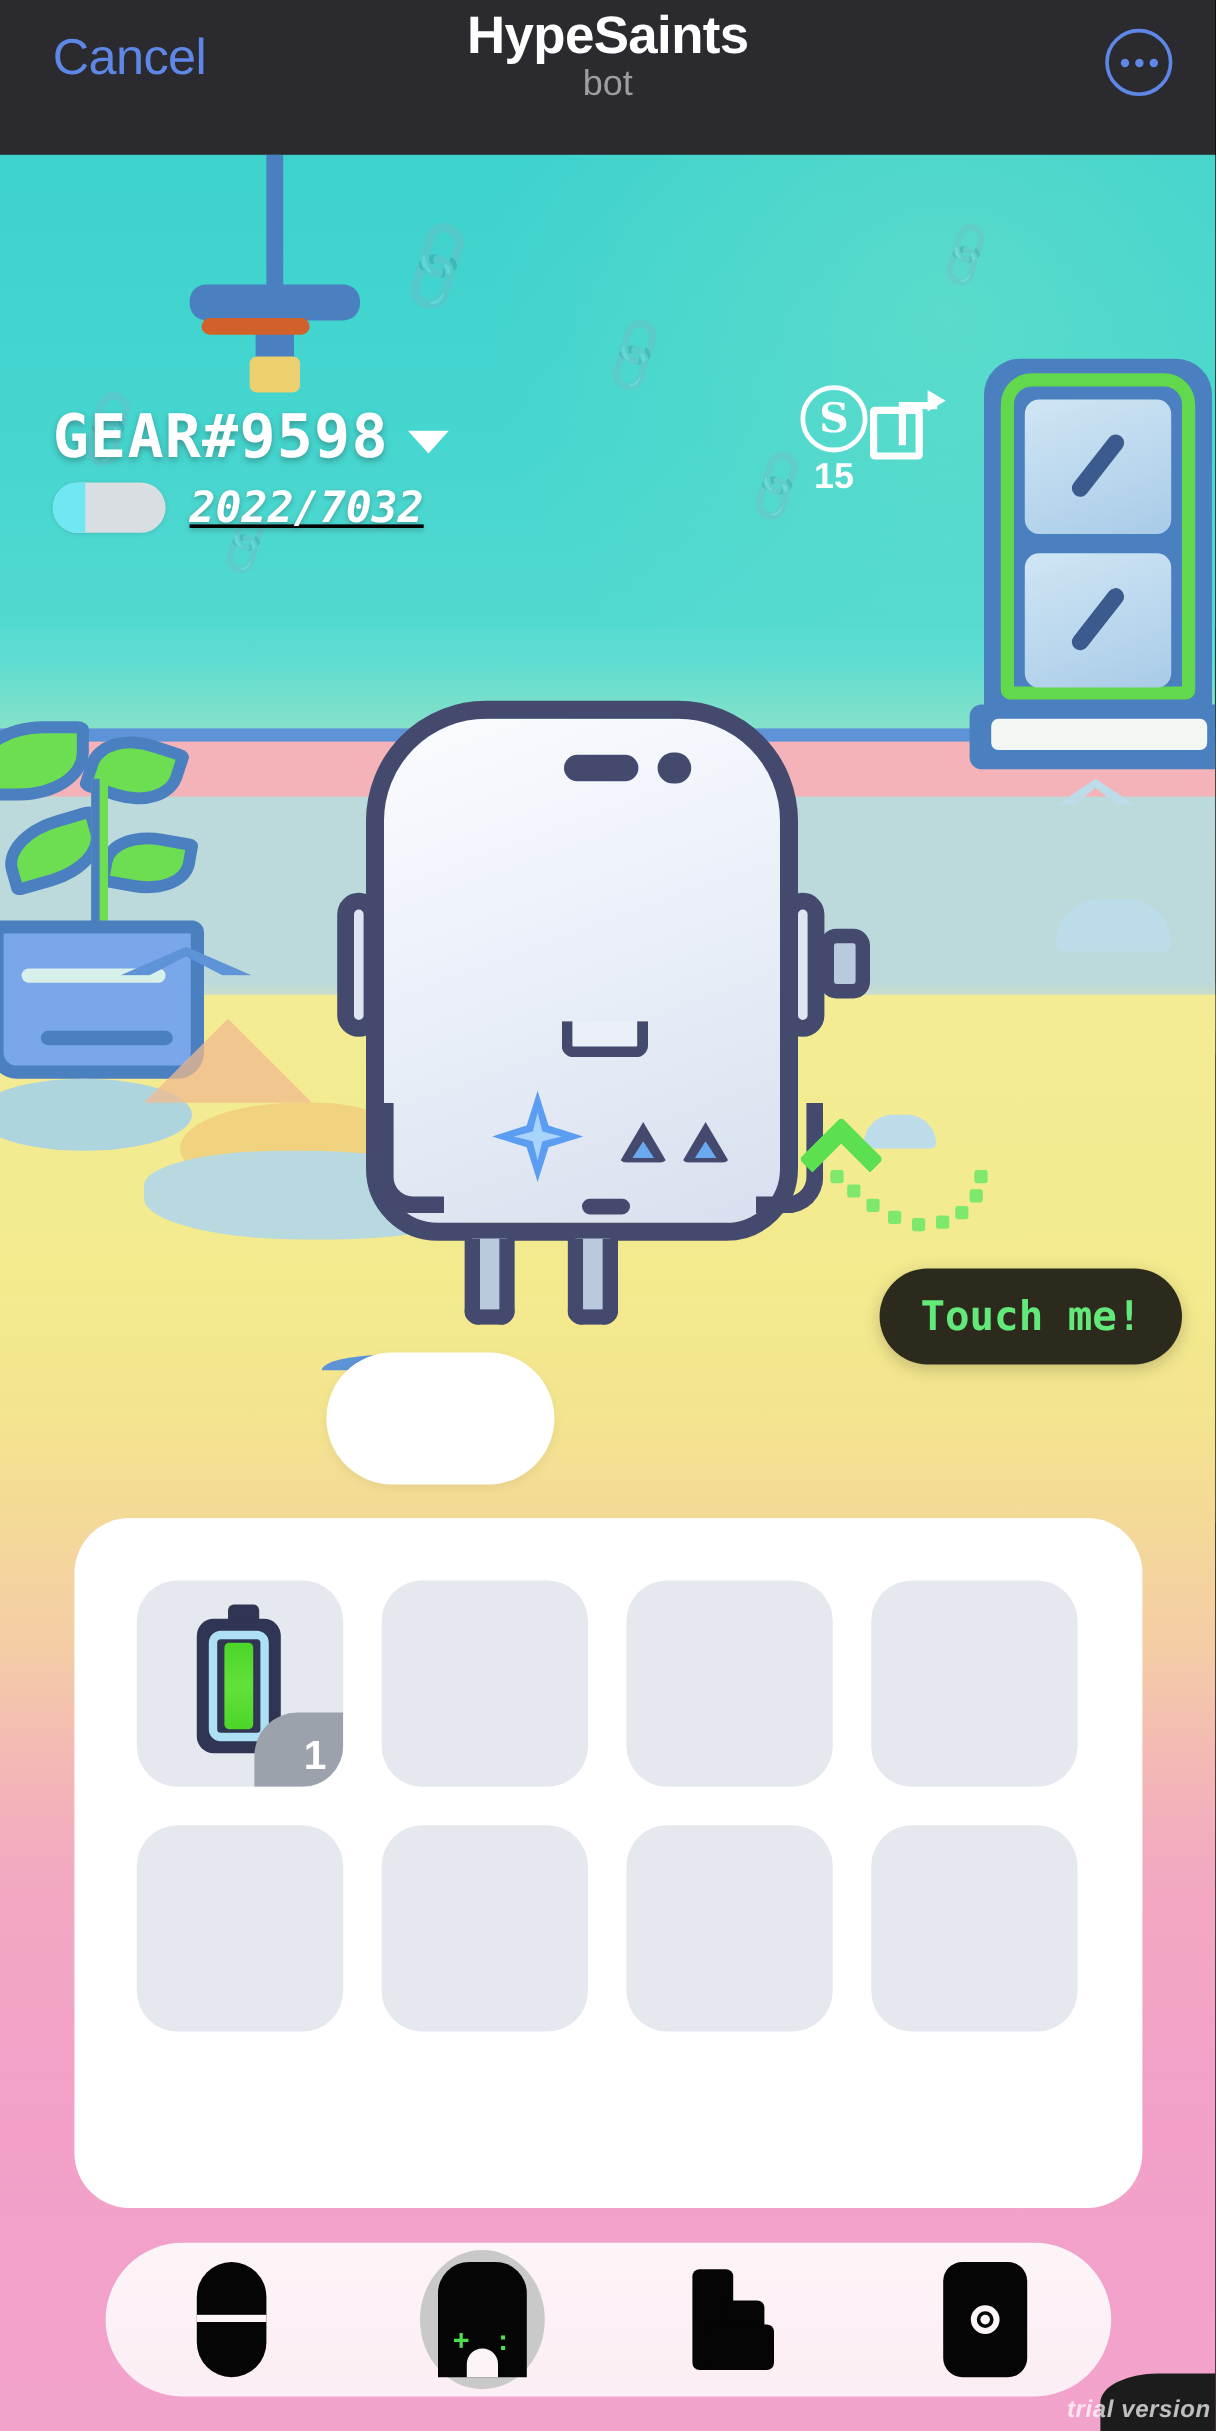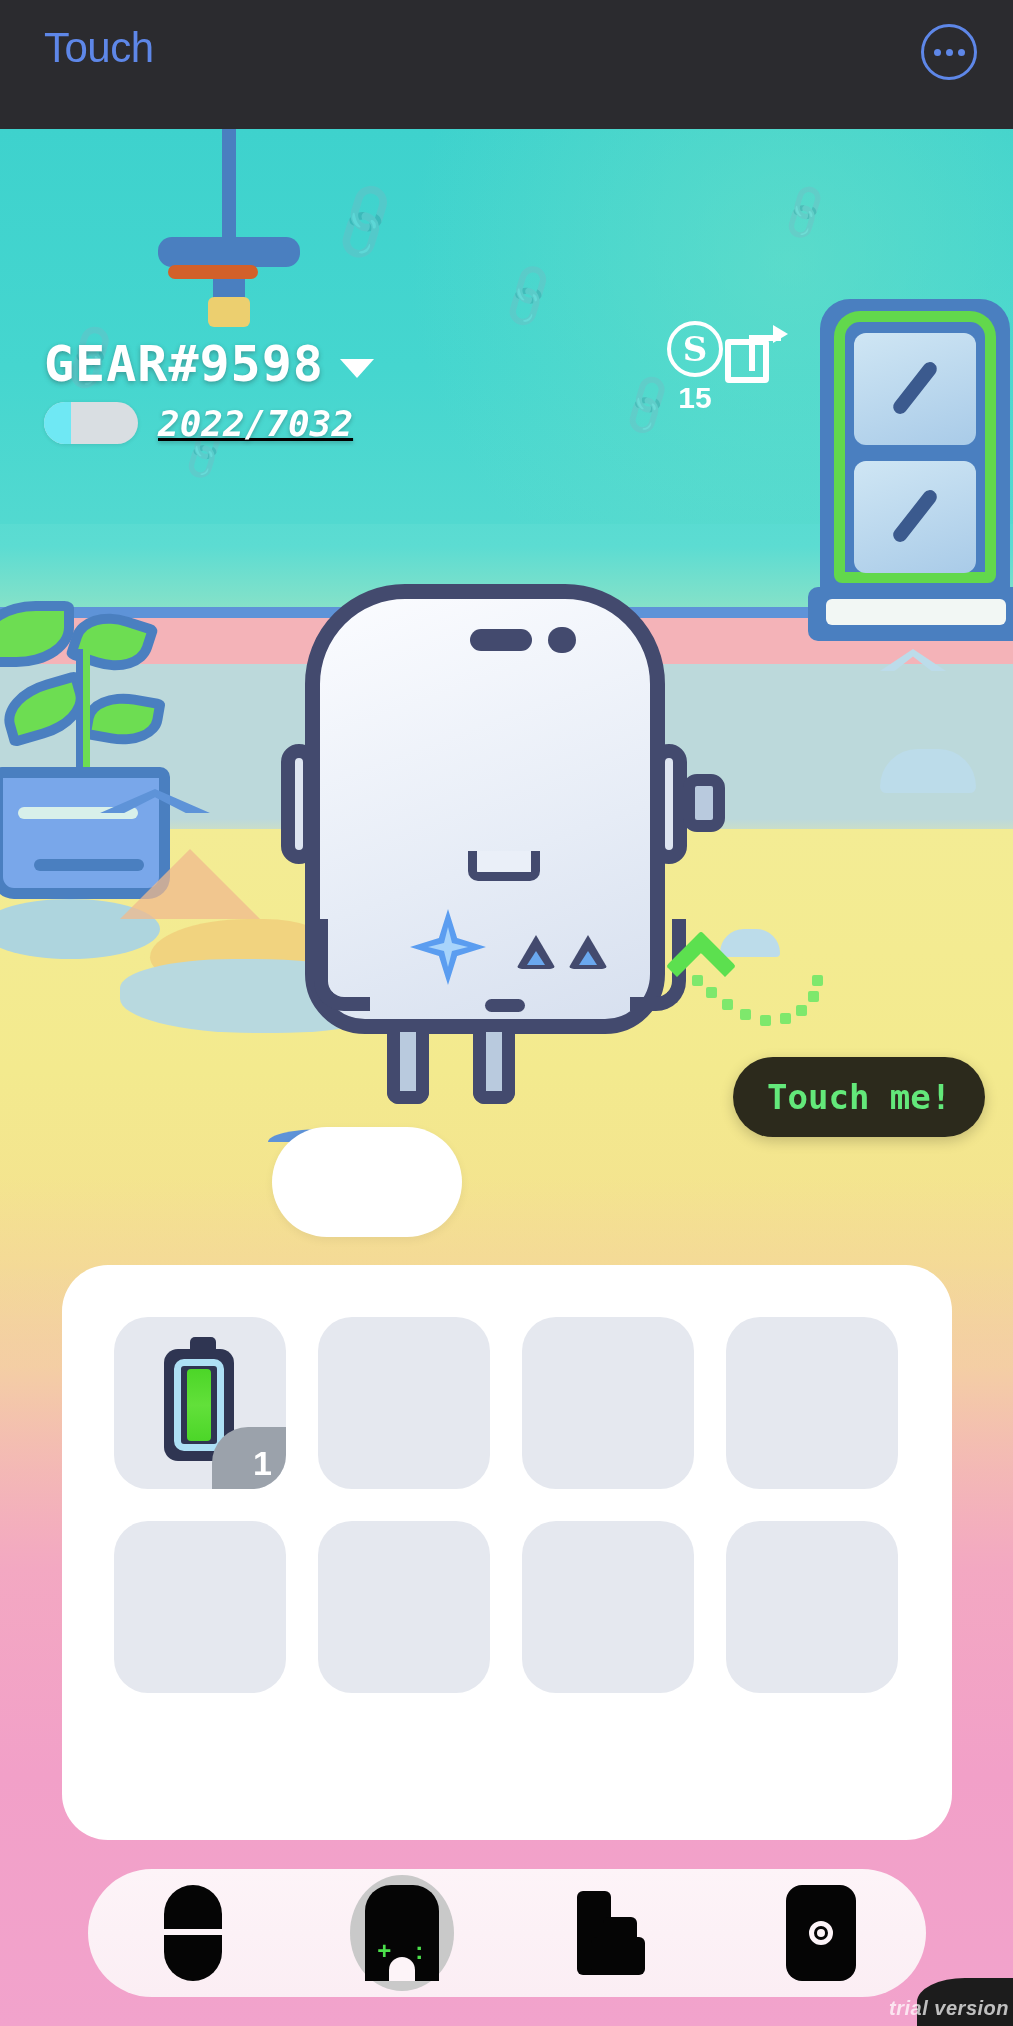--- a/index.html
+++ b/index.html
@@ -347,21 +347,25 @@
     position:absolute; right:0; bottom:0; width:96px; height:48px;
     background:#1c1c1c; border-radius:50% 0 0 0;
   }
 </style>
 </head>
 <body>
 
 <div class="app">
 
   <div class="header">
-    <div class="cancel-btn">Touch</div>
+    <div class="cancel-btn">Cancel</div>
+    <div class="title-wrap">
+      <div class="app-title">HypeSaints</div>
+      <div class="app-sub">bot</div>
+    </div>
     <div class="more-btn">
       <i></i>
       <i></i>
       <i></i>
     </div>
   </div>
 
   <div class="scene">
     <div class="sky"></div>
     <div class="sky-glow"></div>

